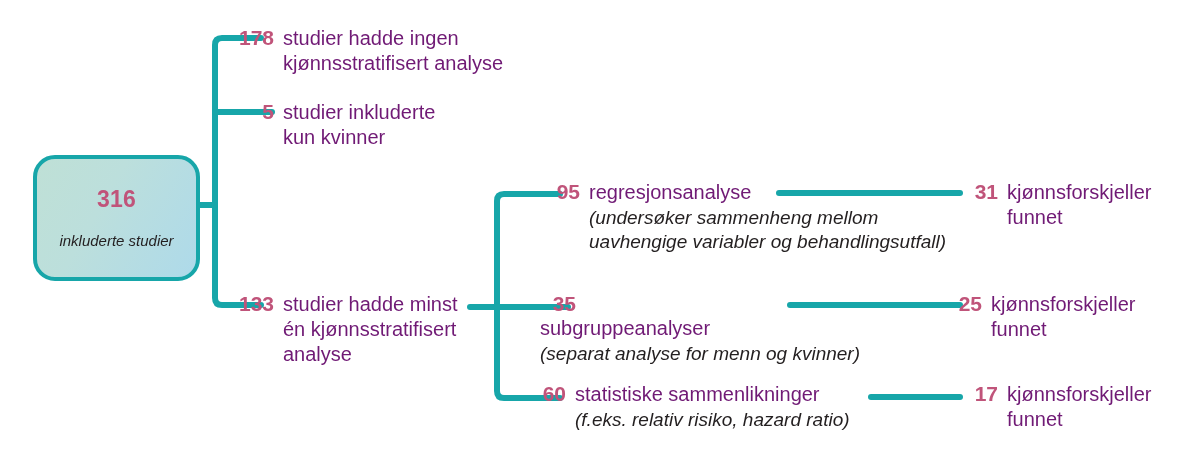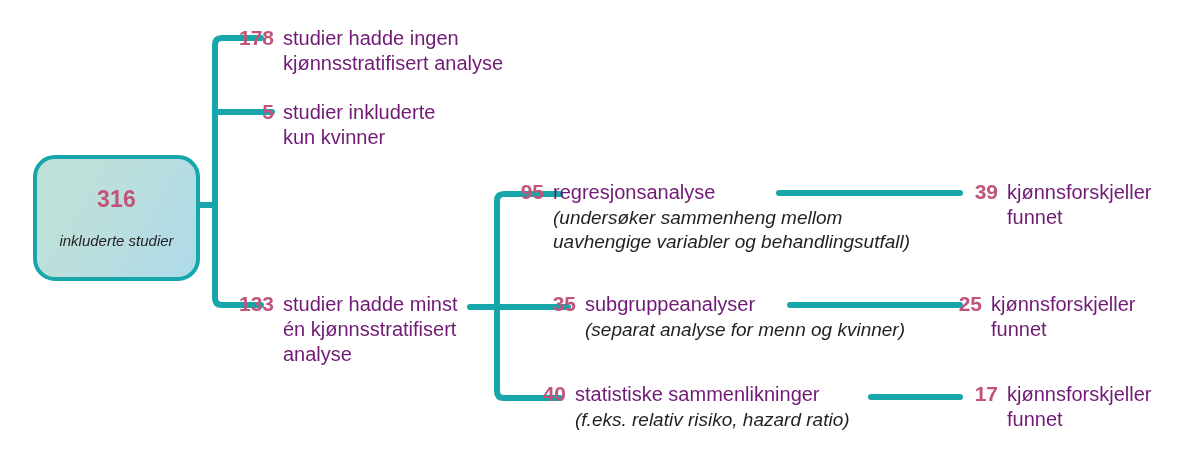--- a/index.html
+++ b/index.html
@@ -97,22 +97,22 @@
   .col-a .item-num { width: 46px; margin-right: 9px; }
   .col-b .item-num { width: 36px; margin-right: 9px; }
   .col-c .item-num { width: 30px; margin-right: 9px; }
 
   
   #item-178 { left: 228px; top: 26px;  width: 300px; }
   #item-5   { left: 238px; top: 100px; width: 290px; }
   #item-133 { left: 228px; top: 292px; width: 290px; }
 
   
-  #item-95  { left: 508px; top: 180px; width: 420px; }
-  #item-35  { left: 540px; top: 292px; width: 410px; }
+  #item-95  { left: 544px; top: 180px; width: 420px; }
+  #item-35  { left: 540px; top: 292px; width: 410px; flex-direction: column; }
   #item-30  { left: 530px; top: 382px; width: 420px; }
 
   
   #item-49 { left: 968px; top: 180px; width: 220px; }
   #item-25 { left: 952px; top: 292px; width: 220px; }
   #item-17 { left: 968px; top: 382px; width: 220px; }
 </style>
 </head>
 <body>
 
@@ -180,29 +180,29 @@
 
   <div class="item col-b" id="item-35">
     <div class="item-num">35</div>
     <div class="item-body">
       <div class="item-text">subgruppeanalyser</div>
       <div class="item-note">(separat analyse for menn og kvinner)</div>
     </div>
   </div>
 
   <div class="item col-b" id="item-30">
-    <div class="item-num">40</div>
+    <div class="item-num">60</div>
     <div class="item-body">
       <div class="item-text">statistiske sammenlikninger</div>
       <div class="item-note">(f.eks. relativ risiko, hazard ratio)</div>
     </div>
   </div>
 
   <div class="item col-c" id="item-49">
-    <div class="item-num">39</div>
+    <div class="item-num">31</div>
     <div class="item-body">
       <div class="item-text">kjønnsforskjeller
 funnet</div>
     </div>
   </div>
 
   <div class="item col-c" id="item-25">
     <div class="item-num">25</div>
     <div class="item-body">
       <div class="item-text">kjønnsforskjeller

